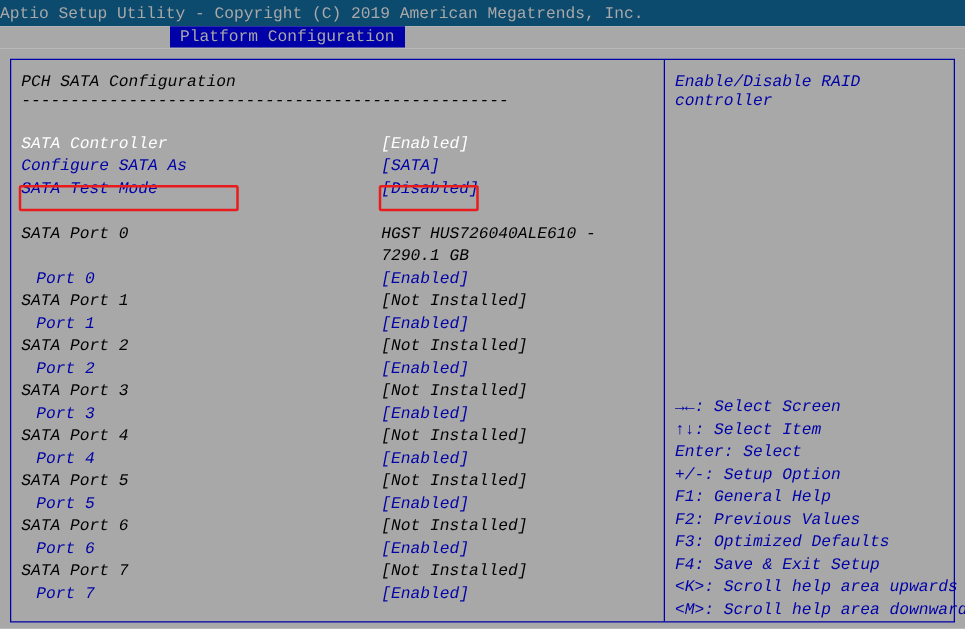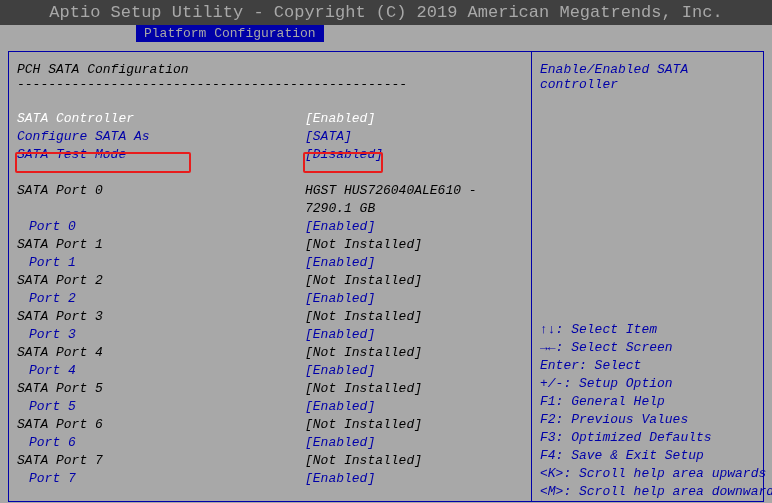--- a/index.html
+++ b/index.html
@@ -5,25 +5,25 @@
 * { box-sizing: border-box; margin: 0; padding: 0; }
 body {
   font-family: "Courier New", monospace;
   font-size: 13px;
   background: #fff;
   width: 772px;
   height: 503px;
   overflow: hidden;
 }
 .header-bar {
-  background: #404040;
+  background: #0c4a6e;
   color: #A8A8A8;
-  text-align: center;
+  text-align: left;
   padding: 3px 0;
-  font-size: 17px;
+  font-size: 13px;
 }
 .tab-row {
   background: #A8A8A8;
   height: 18px;
   position: relative;
 }
 .tab-active {
   position: absolute;
   left: 136px;
   top: 0;
@@ -191,25 +191,25 @@
         <span class="value">[Not Installed]</span>
       </div>
       <div class="row blue">
         <span class="label indent">Port 7</span>
         <span class="value">[Enabled]</span>
       </div>
 
     </div>
 
     <div class="right-pane">
-      <div class="help-text">Enable/Enabled SATA controller</div>
+      <div class="help-text">Enable/Disable RAID controller</div>
       <div class="help-spacer"></div>
       <div class="legend">
+        <div>→←: Select Screen</div>
         <div>↑↓: Select Item</div>
-        <div>→←: Select Screen</div>
         <div>Enter: Select</div>
         <div>+/-: Setup Option</div>
         <div>F1: General Help</div>
         <div>F2: Previous Values</div>
         <div>F3: Optimized Defaults</div>
         <div>F4: Save &amp; Exit Setup</div>
         <div>&lt;K&gt;: Scroll help area upwards</div>
         <div>&lt;M&gt;: Scroll help area downwards</div>
       </div>
     </div>

